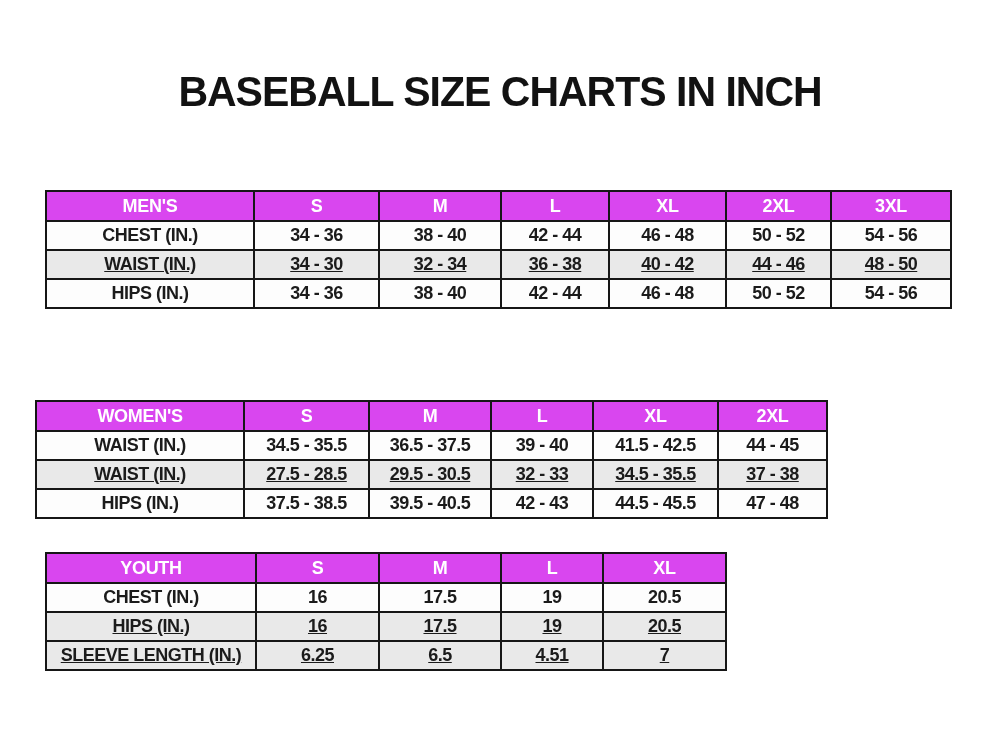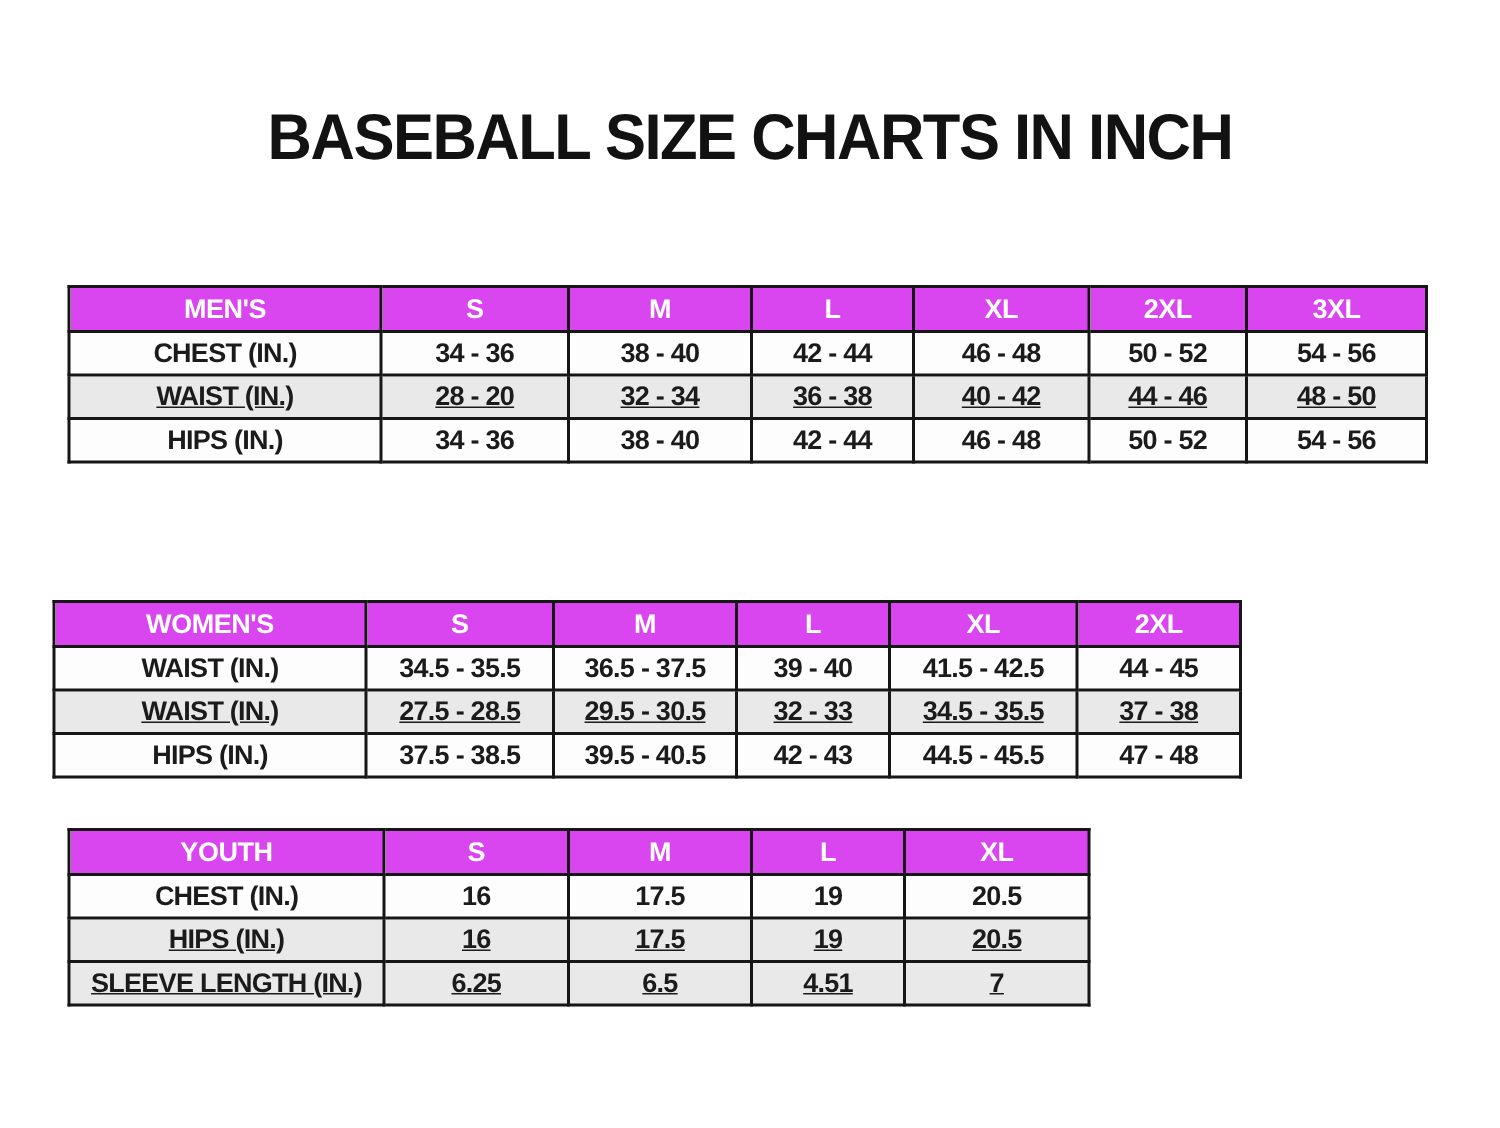--- a/index.html
+++ b/index.html
@@ -99,21 +99,21 @@
           <td>CHEST (IN.)</td>
           <td>34 - 36</td>
           <td>38 - 40</td>
           <td>42 - 44</td>
           <td>46 - 48</td>
           <td>50 - 52</td>
           <td>54 - 56</td>
         </tr>
         <tr class="alt">
           <td>WAIST (IN.)</td>
-          <td>28 - 20</td>
+          <td>34 - 30</td>
           <td>32 - 34</td>
           <td>36 - 38</td>
           <td>40 - 42</td>
           <td>44 - 46</td>
           <td>48 - 50</td>
         </tr>
         <tr>
           <td>HIPS (IN.)</td>
           <td>34 - 36</td>
           <td>38 - 40</td>

